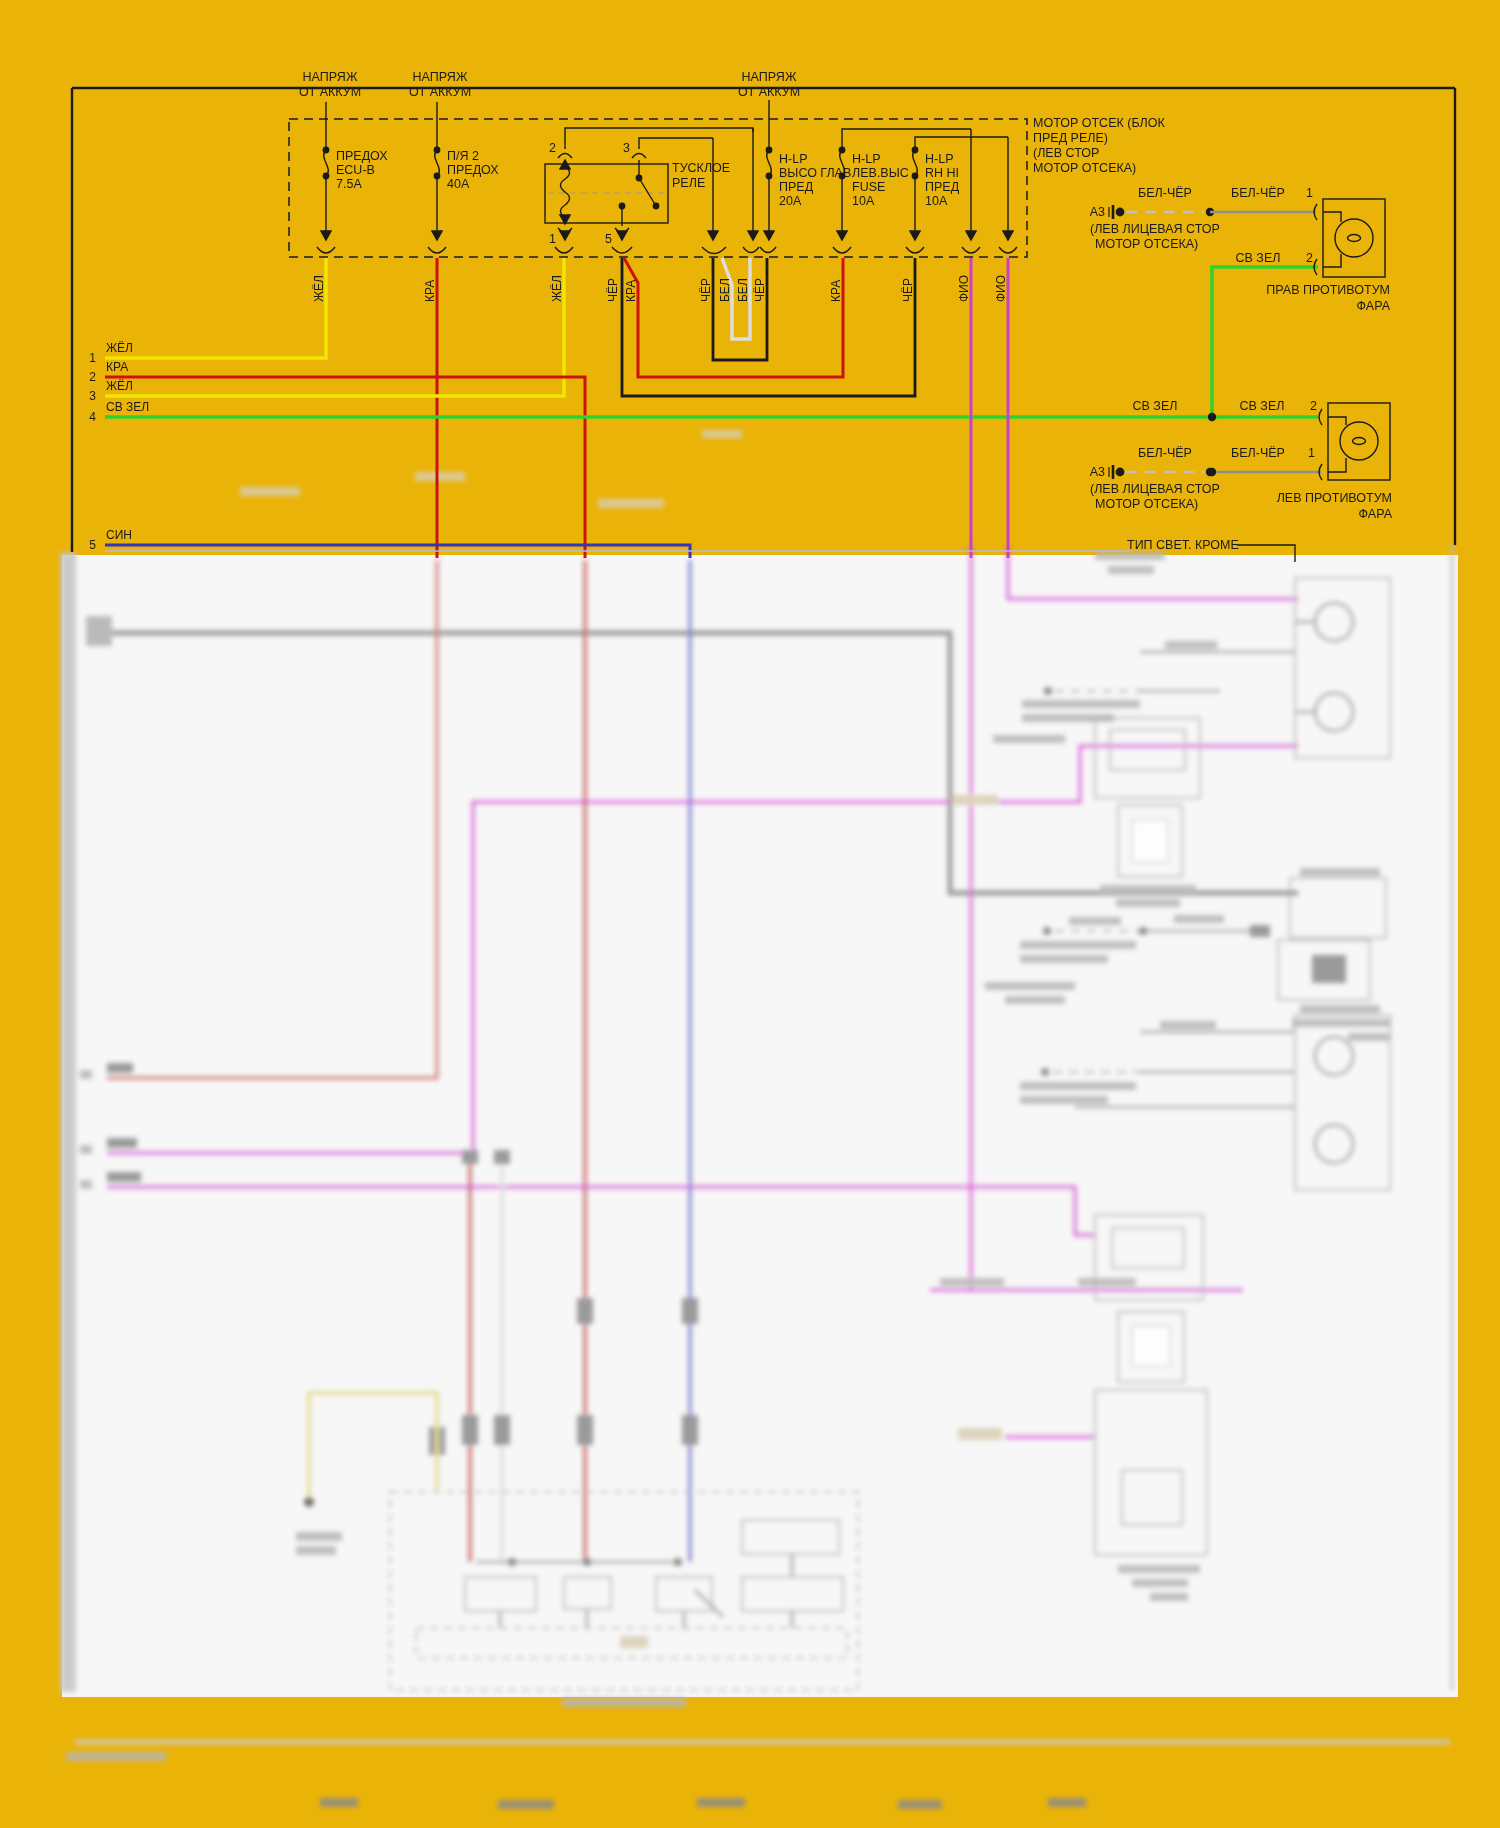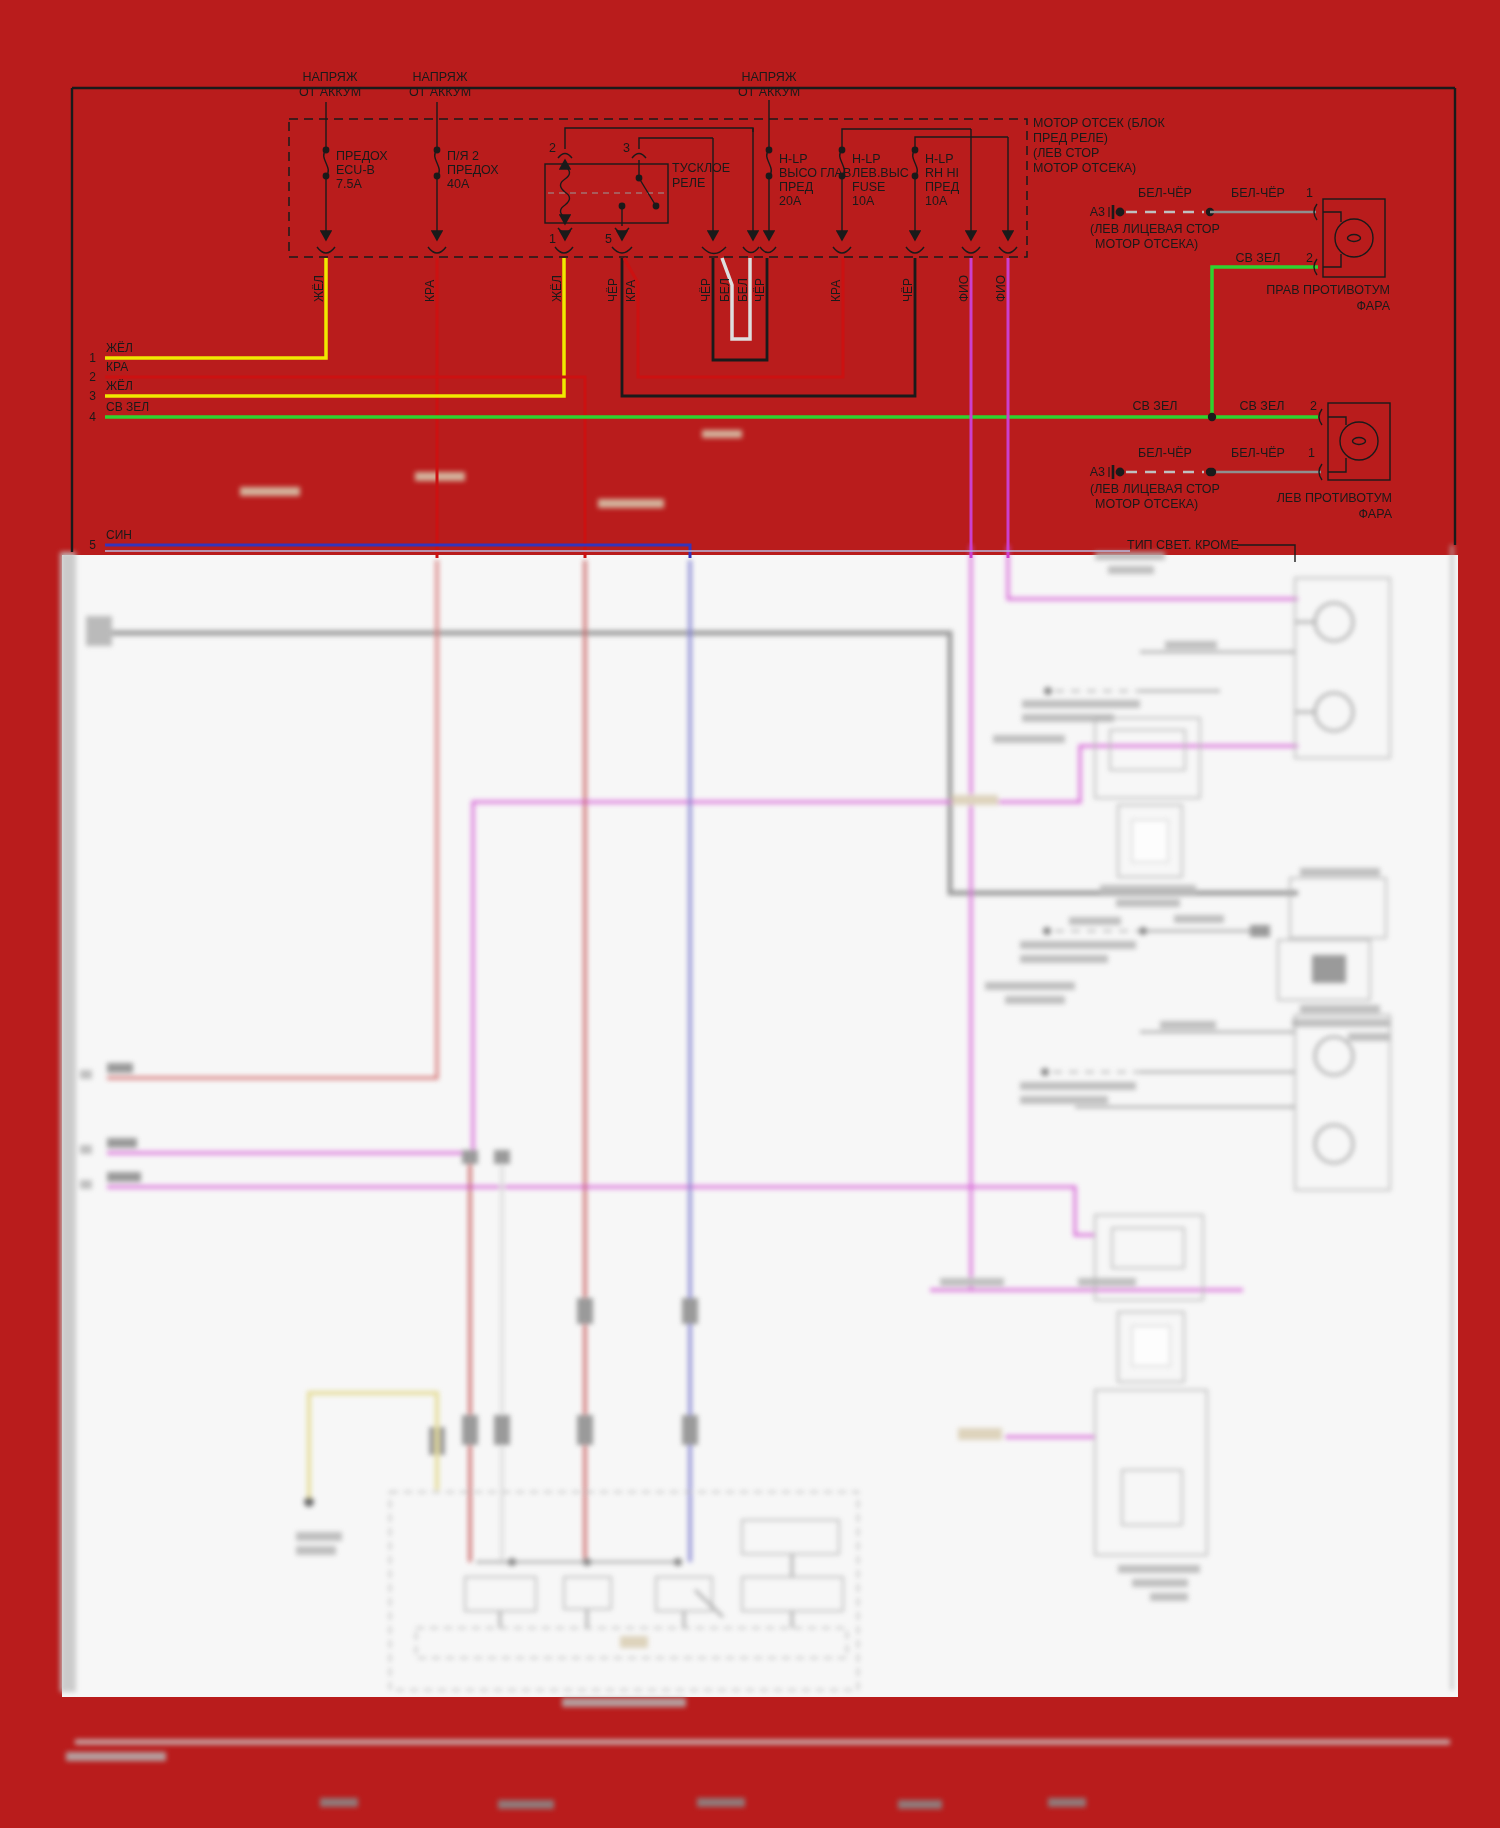--- a/index.html
+++ b/index.html
@@ -1,16 +1,16 @@
 <!DOCTYPE html>
 <html><head>
 <meta charset="utf-8">
 <style>
   html,body{margin:0;padding:0;background:#ffffff;}
-  #stage{position:relative;width:1500px;height:1828px;background:#b91c1c;overflow:hidden;}
+  #stage{position:relative;width:1500px;height:1828px;background:#eab308;overflow:hidden;}
   svg{display:block;}
   .t{font-family:"Liberation Sans",sans-serif;font-size:12.5px;fill:#1a1a1a;}
   .ts{font-family:"Liberation Sans",sans-serif;font-size:12px;fill:#1a1a1a;}
   .tm{text-anchor:middle;} .te{text-anchor:end;}
   .ln{stroke:#1a1a1a;stroke-width:1.4;fill:none;}
   .ln2{stroke:#1a1a1a;stroke-width:2.4;fill:none;}
   .dash{stroke:#1a1a1a;stroke-width:1.5;fill:none;stroke-dasharray:9 6;}
   .gdash{stroke:#9a9a9a;stroke-width:1.2;fill:none;stroke-dasharray:6 5;}
   .w-y{stroke:#f0e800;stroke-width:3.5;fill:none;}
   .w-r{stroke:#cc1111;stroke-width:3;fill:none;}

